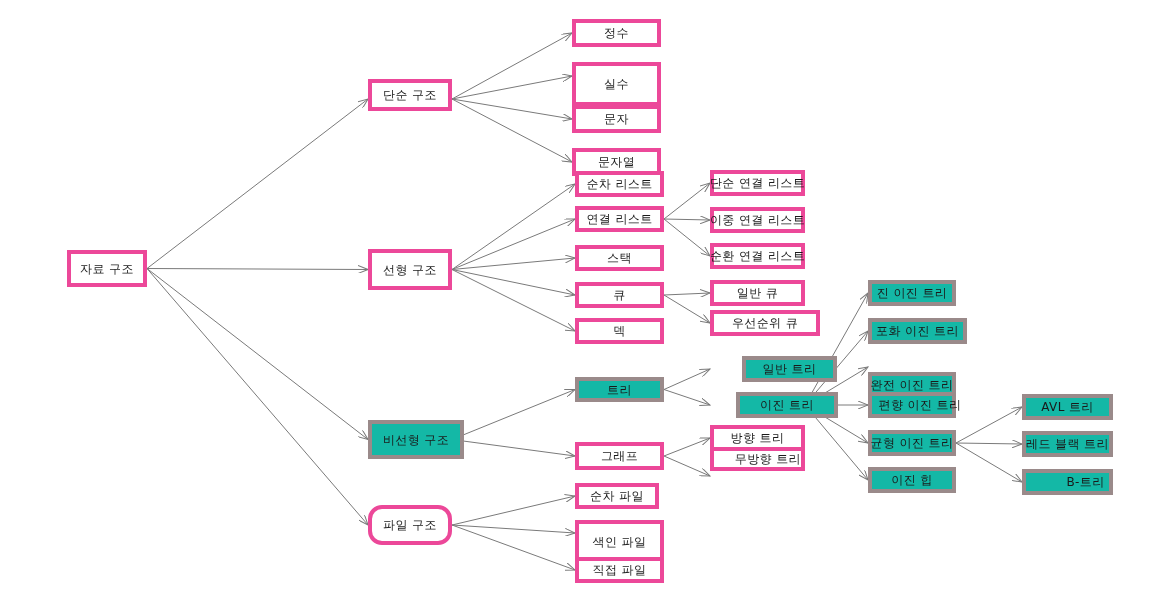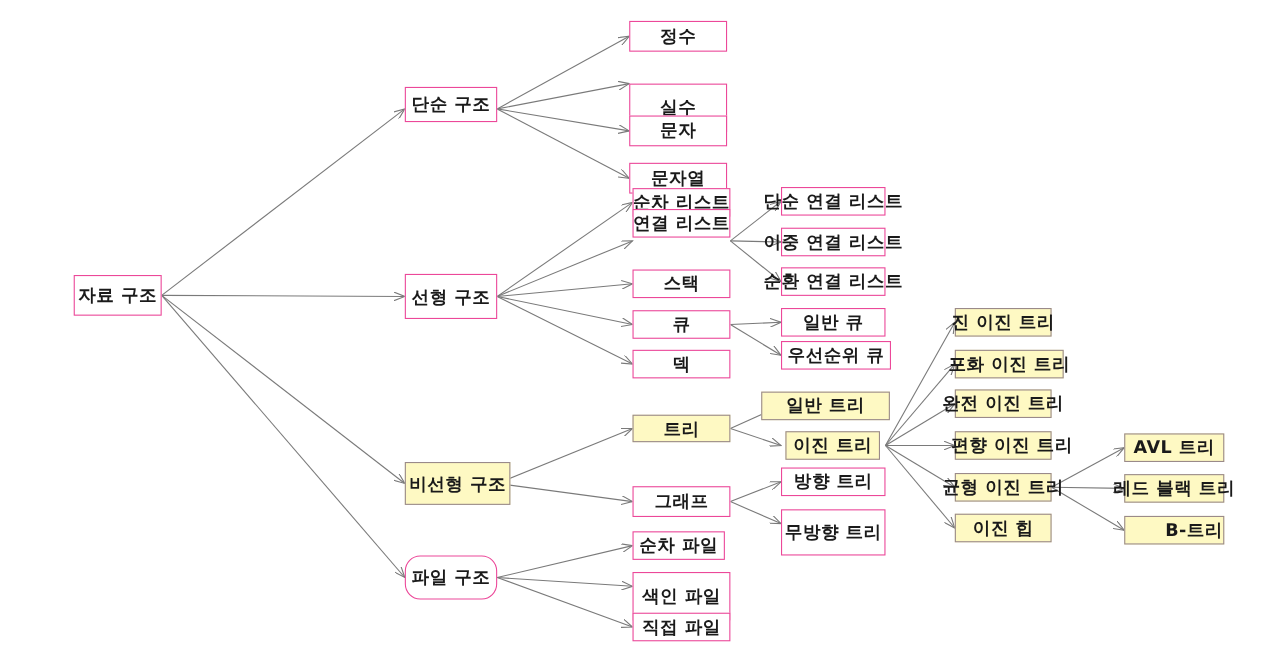--- a/index.html
+++ b/index.html
@@ -19,34 +19,33 @@
     position: absolute;
     left: 0;
     top: 0;
     width: 1170px;
     height: 606px;
     pointer-events: none;
   }
   .node {
     position: absolute;
     box-sizing: border-box;
-    border: 1px solid #ec4899;
+    border: 4px solid #ec4899;
     background: #ffffff;
     display: flex;
     align-items: center;
     justify-content: center;
-    font-size: 16px;
+    font-size: 12px;
     color: #1a1a1a;
     letter-spacing: 0.4px;
     line-height: 1;
     white-space: nowrap;
-    font-weight: bold;
   }
   .node.hl {
-    background: #fef9c3;
+    background: #14b8a6;
     border-color: #9a8a8a;
   }
   .node .lbl {
     display: block;
     transform: translateY(0px);
   }
 </style>
 </head>
 <body>
 
@@ -106,33 +105,33 @@
       </div>
       <div class="node hl" style="left: 368px; top: 420px; width: 96px; height: 39px;">
         <span class="lbl">비선형 구조</span>
       </div>
       <div class="node" style="left: 368px; top: 505px; width: 84px; height: 40px; border-radius: 14px;">
         <span class="lbl">파일 구조</span>
       </div>
       <div class="node" style="left: 572px; top: 19px; width: 89px; height: 28px;">
         <span class="lbl">정수</span>
       </div>
-      <div class="node" style="left: 572px; top: 76px; width: 89px; height: 44px;">
+      <div class="node" style="left: 572px; top: 62px; width: 89px; height: 44px;">
         <span class="lbl">실수</span>
       </div>
       <div class="node" style="left: 572px; top: 105px; width: 89px; height: 28px;">
         <span class="lbl">문자</span>
       </div>
       <div class="node" style="left: 572px; top: 148px; width: 89px; height: 28px;">
         <span class="lbl">문자열</span>
       </div>
       <div class="node" style="left: 575px; top: 171px; width: 89px; height: 26px;">
         <span class="lbl">순차 리스트</span>
       </div>
-      <div class="node" style="left: 575px; top: 190px; width: 89px; height: 26px;">
+      <div class="node" style="left: 575px; top: 206px; width: 89px; height: 26px;">
         <span class="lbl">연결 리스트</span>
       </div>
       <div class="node" style="left: 575px; top: 245px; width: 89px; height: 26px;">
         <span class="lbl">스택</span>
       </div>
       <div class="node" style="left: 575px; top: 282px; width: 89px; height: 26px;">
         <span class="lbl">큐</span>
       </div>
       <div class="node" style="left: 575px; top: 318px; width: 89px; height: 26px;">
         <span class="lbl">덱</span>
@@ -157,42 +156,42 @@
       </div>
       <div class="node" style="left: 710px; top: 207px; width: 95px; height: 26px;">
         <span class="lbl">이중 연결 리스트</span>
       </div>
       <div class="node" style="left: 710px; top: 243px; width: 95px; height: 26px;">
         <span class="lbl">순환 연결 리스트</span>
       </div>
       <div class="node" style="left: 710px; top: 280px; width: 95px; height: 26px;">
         <span class="lbl">일반 큐</span>
       </div>
-      <div class="node" style="left: 710px; top: 310px; width: 100px; height: 26px;">
+      <div class="node" style="left: 710px; top: 310px; width: 110px; height: 26px;">
         <span class="lbl">우선순위 큐</span>
       </div>
-      <div class="node hl" style="left: 692px; top: 356px; width: 117px; height: 26px;">
+      <div class="node hl" style="left: 742px; top: 356px; width: 95px; height: 26px;">
         <span class="lbl">일반 트리</span>
       </div>
-      <div class="node hl" style="left: 714px; top: 392px; width: 86px; height: 26px; text-align: center;">
+      <div class="node hl" style="left: 736px; top: 392px; width: 102px; height: 26px; text-align: center;">
         <span class="lbl">이진 트리</span>
       </div>
       <div class="node" style="left: 710px; top: 425px; width: 95px; height: 26px;">
         <span class="lbl">방향 트리</span>
       </div>
-      <div class="node" style="left: 710px; top: 463px; width: 95px; height: 42px;">
+      <div class="node" style="left: 710px; top: 447px; width: 95px; height: 24px; justify-content: flex-end;">
         <span class="lbl">무방향 트리</span>
       </div>
       <div class="node hl" style="left: 868px; top: 280px; width: 88px; height: 26px;">
         <span class="lbl">진 이진 트리</span>
       </div>
       <div class="node hl" style="left: 868px; top: 318px; width: 99px; height: 26px;">
         <span class="lbl">포화 이진 트리</span>
       </div>
-      <div class="node hl" style="left: 868px; top: 354px; width: 88px; height: 26px;">
+      <div class="node hl" style="left: 868px; top: 372px; width: 88px; height: 26px;">
         <span class="lbl">완전 이진 트리</span>
       </div>
       <div class="node hl" style="left: 868px; top: 392px; width: 88px; height: 26px; padding-left: 16px;">
         <span class="lbl">편향 이진 트리</span>
       </div>
       <div class="node hl" style="left: 868px; top: 430px; width: 88px; height: 26px;">
         <span class="lbl">균형 이진 트리</span>
       </div>
       <div class="node hl" style="left: 868px; top: 467px; width: 88px; height: 26px;">
         <span class="lbl">이진 힙</span>

